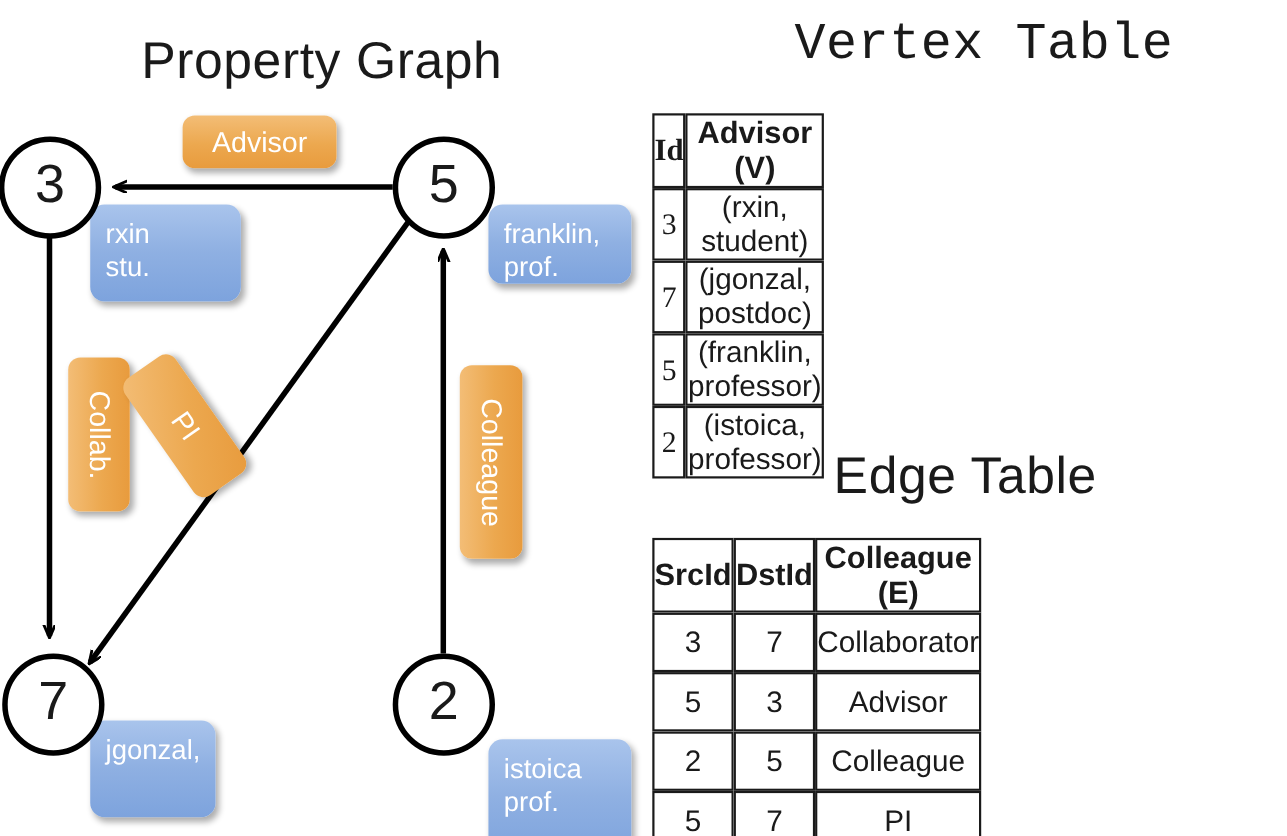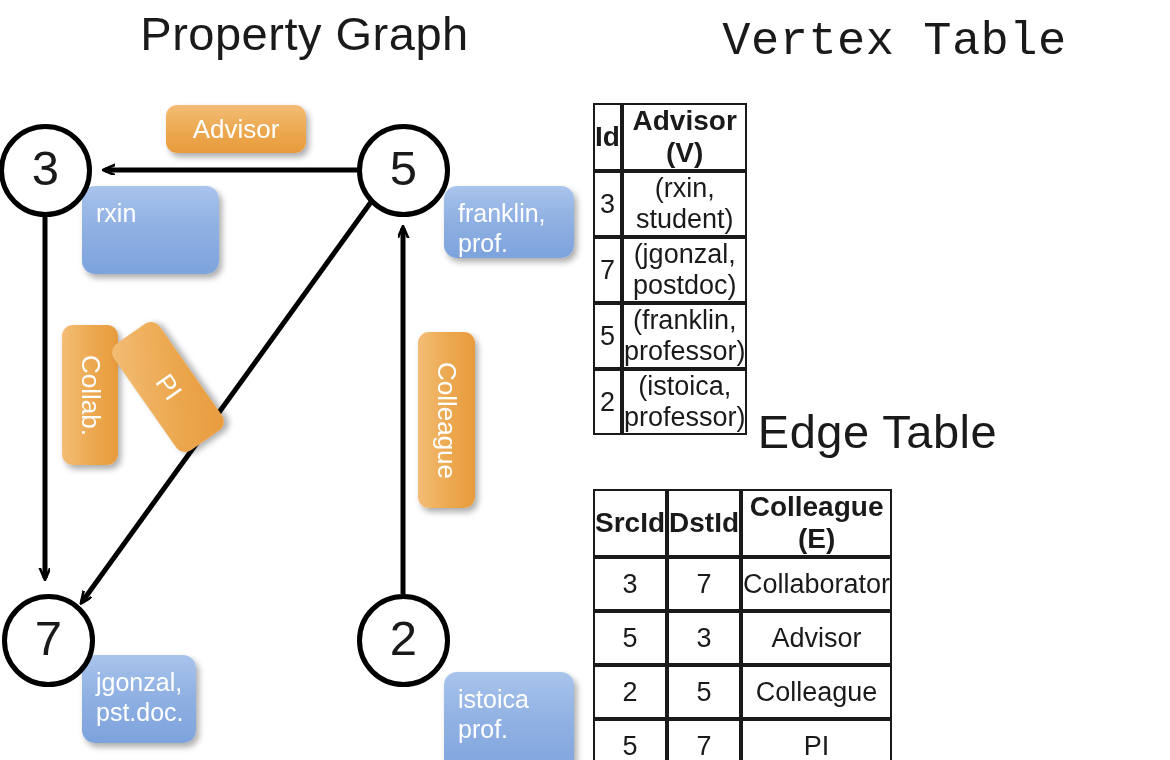--- a/index.html
+++ b/index.html
@@ -15,21 +15,21 @@
     position:absolute;
     font-family:"Liberation Sans", sans-serif;
     font-weight:400;
     font-size:47px;
     line-height:1;
     color:#1a1a1a;
     letter-spacing:0.5px;
     white-space:nowrap;
     text-align:center;
   }
-  #pg-title{left:0;top:10px;width:585px;margin-left:12px;}
+  #pg-title{left:0;top:31px;width:585px;}
   #vt-title{left:602px;top:18px;width:585px;font-family:Liberation Mono, monospace;}
   #et-title{left:585px;top:408px;width:585px;}
 
   
   #graph{left:0;top:0;width:585px;height:760px;}
   #graph-svg{position:absolute;left:0;top:0;}
 
   .node-circle{
     position:absolute;
     border:5px solid #000;
@@ -99,21 +99,21 @@
     font-family:"Liberation Sans", sans-serif;
     padding:0;
     background:#ffffff;
   }
   table.grid td.hdr{font-weight:bold;font-size:28px;}
   td.blue{background:#d4dff1;}
   td.peach{background:#f7ddc2;}
 
   
   #vertex-table{left:593px;top:103px;}
-  #vertex-table td.c-id{width:184px;height:49px;}
+  #vertex-table td.c-id{width:184px;height:49px;font-family:Liberation Serif, serif;}
   #vertex-table td.spacer{border:none;width:5px;background:transparent;padding:0;}
   #vertex-table td.c-prop{width:378px;height:49px;}
 
   
   #edge-table{left:593px;top:489px;}
   #edge-table td.c-src{width:148px;height:50px;}
   #edge-table td.c-dst{width:178px;height:50px;}
   #edge-table td.spacer{border:none;width:4px;background:transparent;padding:0;}
   #edge-table td.c-prop{width:243px;height:50px;}
 </style>
@@ -151,30 +151,30 @@
   <div class="edge-label diag" id="lbl-pi" style="left:140px;top:322px;width:56px;height:130px;transform:rotate(-35deg);">
     <span>PI</span>
   </div>
 
   <div class="edge-label vert" id="lbl-colleague" style="left:418px;top:332px;width:57px;height:176px;">
     <span>Colleague</span>
   </div>
 
   <div class="prop-box" id="box-3" style="left:62px;top:186px;width:137px;height:88px;">
     <div>rxin</div>
+    <div>stu.</div>
   </div>
 
   <div class="prop-box" id="box-5" style="left:424px;top:186px;width:130px;height:72px;">
     <div>franklin,</div>
     <div>prof.</div>
   </div>
 
   <div class="prop-box" id="box-7" style="left:62px;top:655px;width:114px;height:88px;">
     <div>jgonzal,</div>
-    <div>pst.doc.</div>
   </div>
 
   <div class="prop-box" id="box-2" style="left:424px;top:672px;width:130px;height:109px;">
     <div>istoica</div>
     <div>prof.</div>
   </div>
 
   <div class="node-circle" id="node-3" style="left:-1px;top:124px;width:93px;height:93px;">
     <span>3</span>
   </div>

